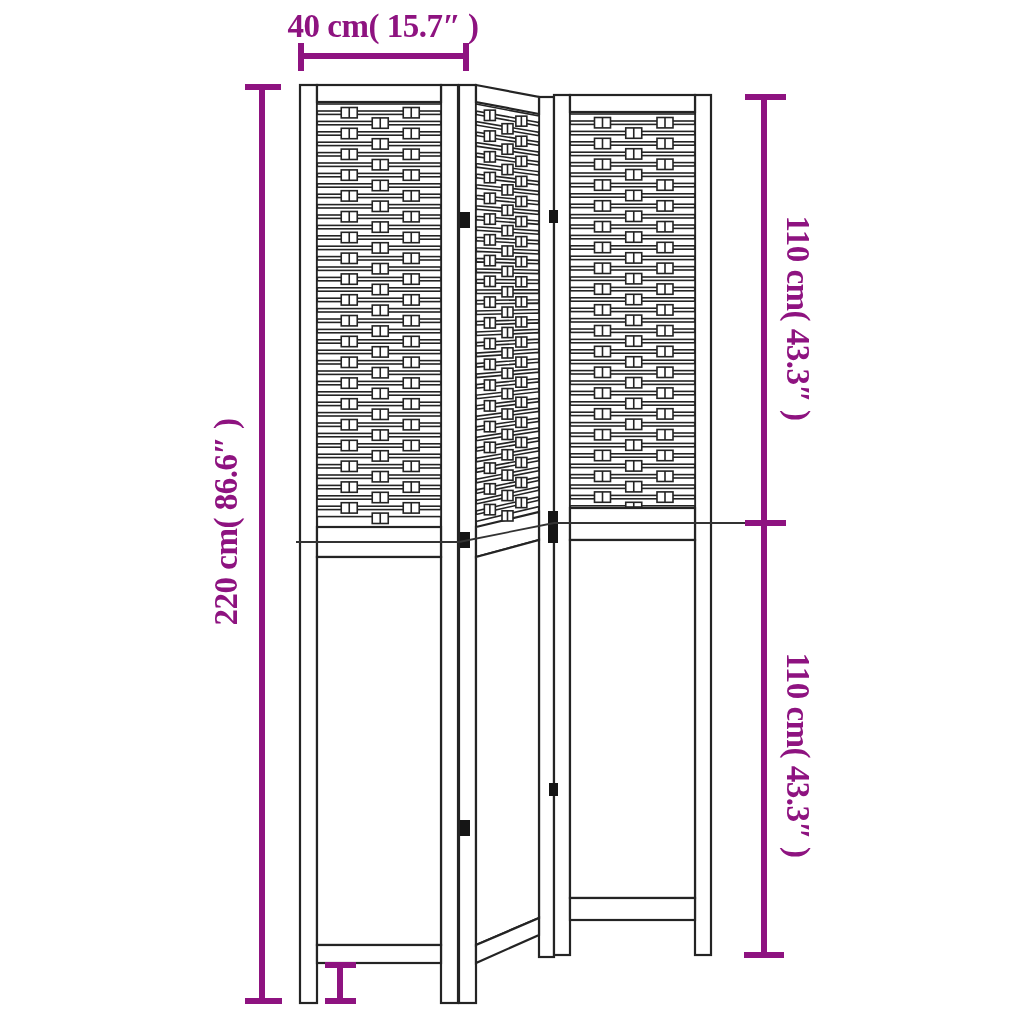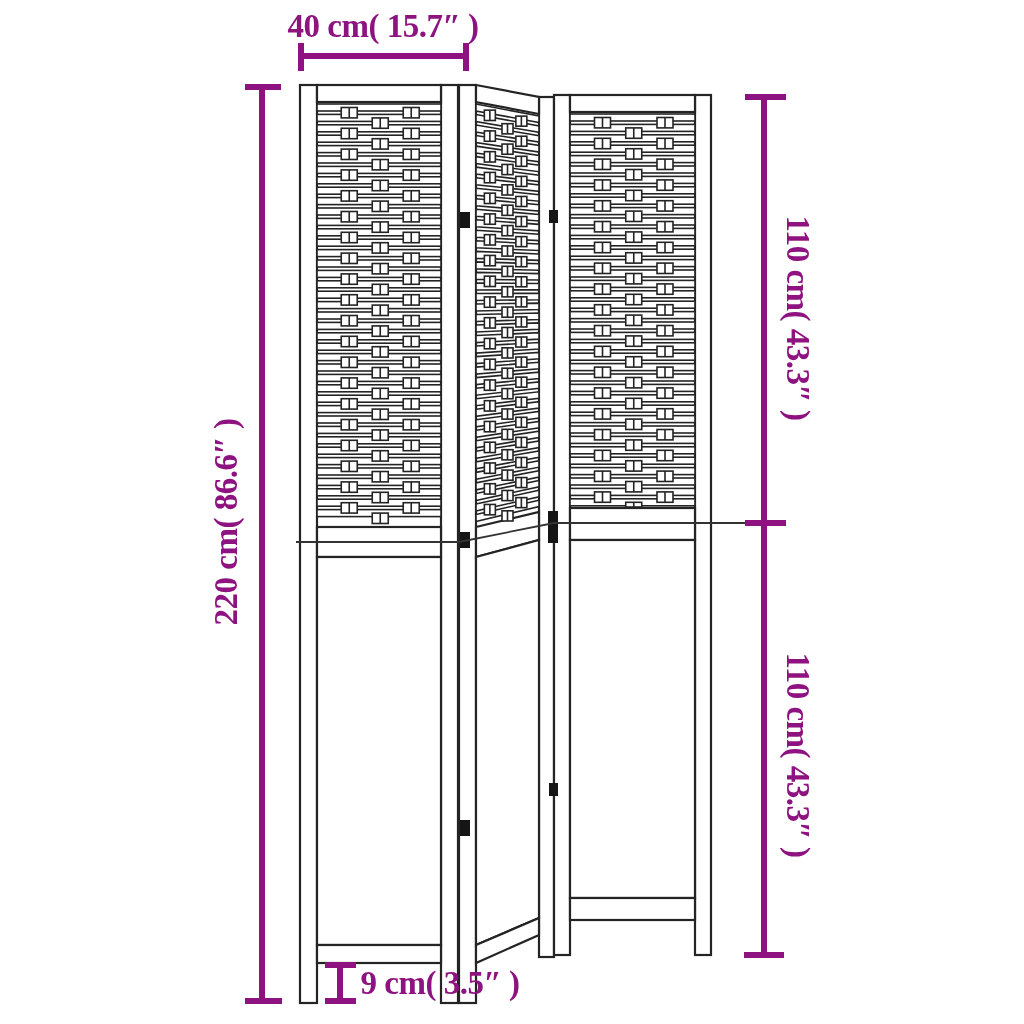--- a/index.html
+++ b/index.html
@@ -565,14 +565,13 @@
     </svg>
 
   <div class="dim-label" id="lbl-width-top">40 cm( 15.7″ )</div>
 
   <div class="dim-label rot-ccw" id="lbl-height-total">220 cm( 86.6″ )</div>
 
   <div class="dim-label rot-cw" id="lbl-height-upper">110 cm( 43.3″ )</div>
 
   <div class="dim-label rot-cw" id="lbl-height-lower">110 cm( 43.3″ )</div>
 
-  <div class="dim-label" id="lbl-foot-height">9 cm( 3.5″ )</div>
 </div>
 
 </body></html>

